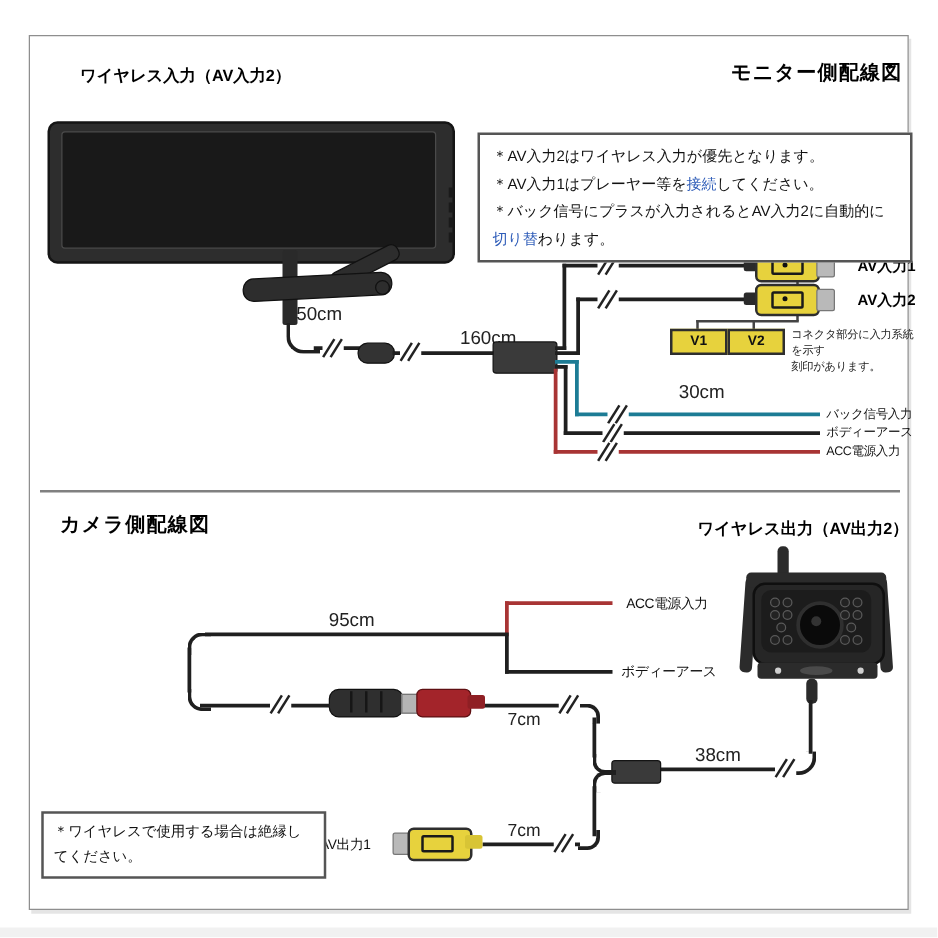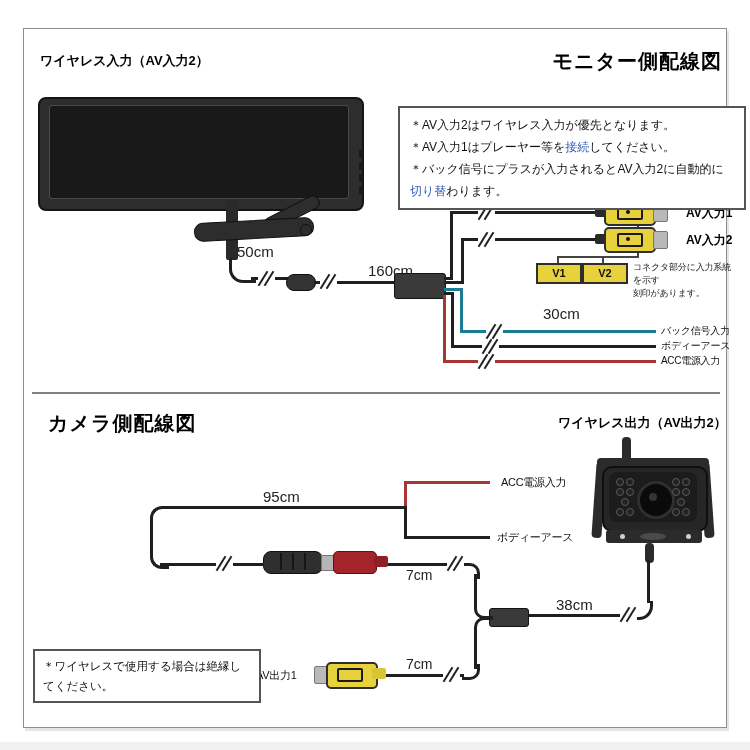--- a/index.html
+++ b/index.html
@@ -3,21 +3,21 @@
 <meta charset="utf-8">
 <style>
   html,body{margin:0;padding:0;}
   body{width:750px;height:750px;background:#ffffff;font-family:"Liberation Sans","DejaVu Sans",sans-serif;color:#111;}
   #stage{position:relative;width:750px;height:750px;overflow:hidden;background:#fff;}
   .abs{position:absolute;}
   
   .frame{left:23px;top:28px;width:702px;height:698px;border:1px solid #8e8e8e;background:#fff;box-shadow:2px 3px 0 rgba(0,0,0,.10);}
   .bottom-strip{left:0;top:742px;width:750px;height:8px;background:#f1f1f1;}
   
-  .h1{font-size:20px;font-weight:bold;letter-spacing:1px;color:#000;}
+  .h1{font-size:16px;font-weight:bold;letter-spacing:1px;color:#000;}
   .sublabel{font-size:13px;font-weight:bold;color:#000;}
   .meas{font-size:15px;color:#222;}
   .wlabel{font-size:10px;color:#111;letter-spacing:-0.3px;}
   .small-note{font-size:9px;color:#222;line-height:13px;letter-spacing:-0.2px;}
   .notes-box{border:2px solid #555;background:#fff;padding:6px 10px;font-size:12px;line-height:22px;color:#111;}
   .notes-box.small{font-size:11.5px;line-height:20px;padding:5px 8px;}
   .hl{color:#2e5cb8;margin-top:36px;}
   
   .wh{height:3px;background:#1f1f1f;}
   .wv{width:3px;background:#1f1f1f;}
@@ -67,21 +67,21 @@
   .conn-red{background:#a3242a;border:1px solid #5f0f12;border-radius:5px;}
   .conn-red-tail{background:#8f1f24;border-radius:2px;}
 </style>
 </head>
 <body>
 
 <div id="stage">
   <div class="abs frame"></div>
   <div class="abs bottom-strip"></div>
 
-  <div class="abs sublabel" style="left:40px;top:52px;">ワイヤレス入力（AV入力2）</div>
+  <div class="abs sublabel" style="left:64px;top:52px;">ワイヤレス入力（AV入力2）</div>
   <div class="abs h1" style="left:530px;top:48px;width:192px;text-align:right;">モニター側配線図</div>
 
   <div class="abs mon-outer" style="left:38px;top:97px;width:322px;height:110px;"></div>
   <div class="abs mon-screen" style="left:49px;top:105px;width:298px;height:92px;"></div>
   <div class="abs mon-btn" style="left:359px;top:150px;"></div>
   <div class="abs mon-btn" style="left:359px;top:162px;"></div>
   <div class="abs mon-btn" style="left:359px;top:174px;"></div>
   <div class="abs mon-btn" style="left:359px;top:186px;"></div>
   <div class="abs stand" style="left:226px;top:200px;width:12px;height:60px;"></div>
 
@@ -145,21 +145,21 @@
   <div class="abs wv red" style="left:443px;top:295px;height:68px;"></div>
   <div class="abs wh red" style="left:443px;top:360px;width:213px;"></div>
   <div class="abs brk" style="left:486px;top:324px;"></div>
   <div class="abs brk" style="left:482px;top:339px;"></div>
   <div class="abs brk" style="left:478px;top:354px;"></div>
   <div class="abs meas" style="left:543px;top:305px;">30cm</div>
   <div class="abs wlabel" style="left:661px;top:324px;">バック信号入力</div>
   <div class="abs wlabel" style="left:661px;top:339px;">ボディーアース</div>
   <div class="abs wlabel" style="left:661px;top:354px;">ACC電源入力</div>
 
-  <div class="abs notes-box" style="left:398px;top:106px;width:324px;">
+  <div class="abs notes-box" style="left:382px;top:106px;width:324px;">
     <div class="note-line">＊AV入力2はワイヤレス入力が優先となります。</div>
     <div class="note-line">＊AV入力1はプレーヤー等を<span class="hl">接続</span>してください。</div>
     <div class="note-line">＊バック信号にプラスが入力されるとAV入力2に自動的に<span class="hl">切り替</span>わります。</div>
   </div>
 
   <div class="abs divider" style="left:32px;top:392px;width:688px;"></div>
 
   <div class="abs h1" style="left:48px;top:410px;">カメラ側配線図</div>
   <div class="abs sublabel" style="left:558px;top:414px;">ワイヤレス出力（AV出力2）</div>
 

